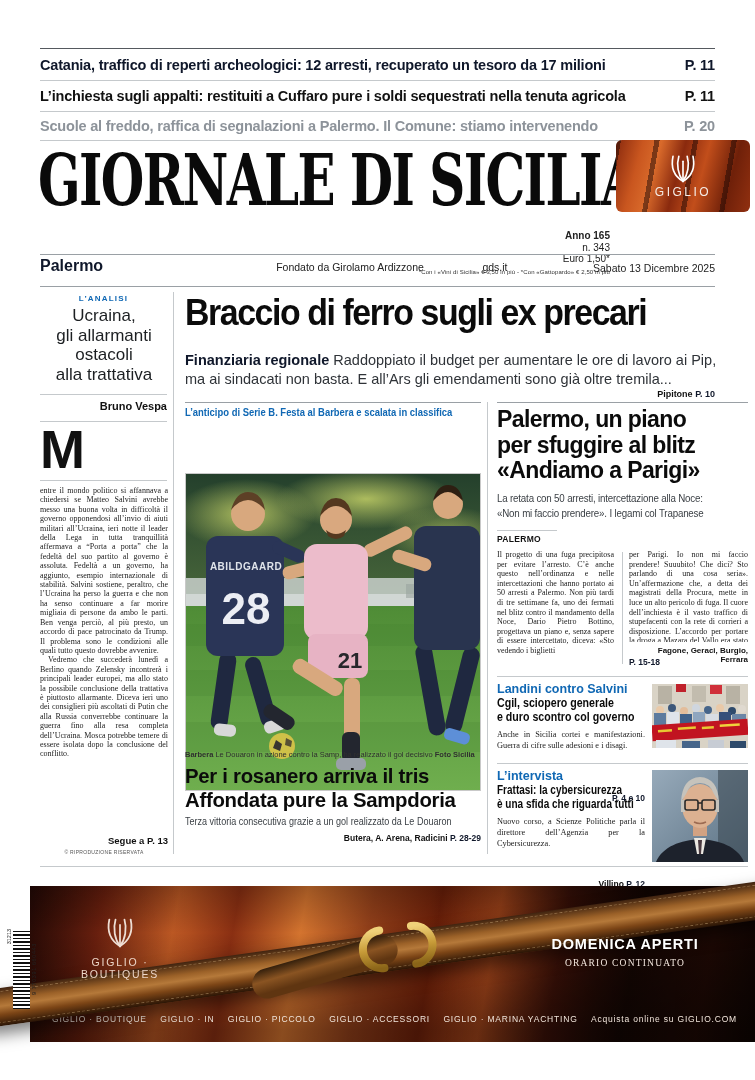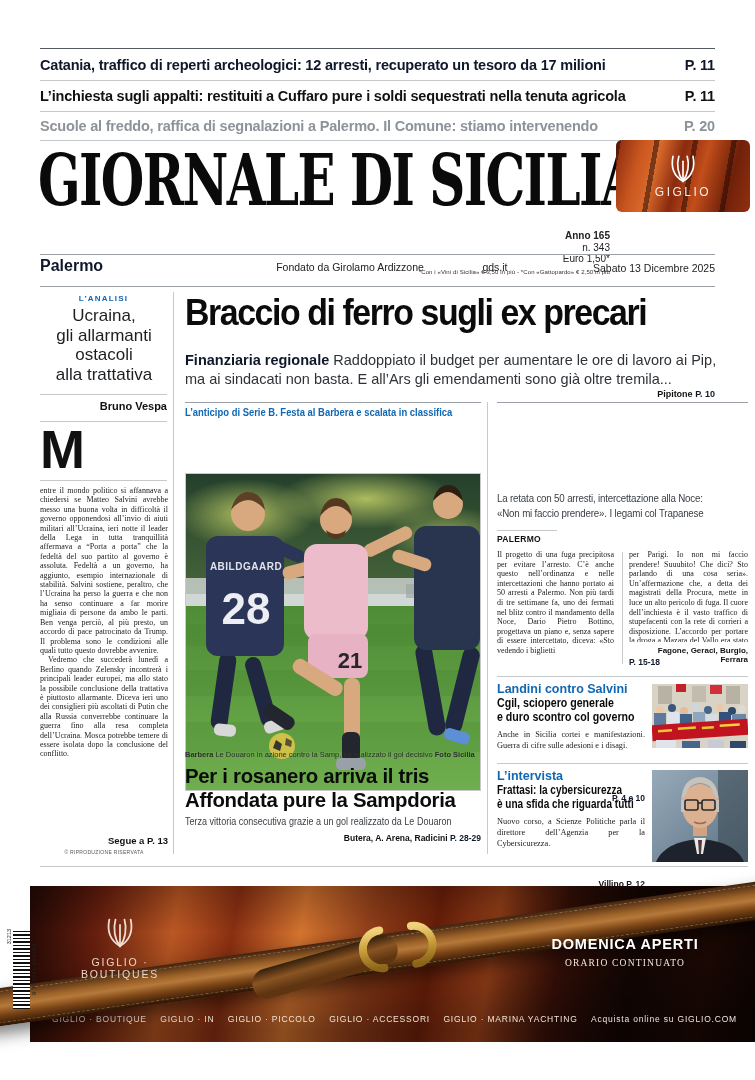--- a/index.html
+++ b/index.html
@@ -253,20 +253,23 @@
 Affondata pure la Sampdoria</div>
   <div class="sp-sf">Terza vittoria consecutiva grazie a un gol realizzato da Le Douaron</div>
   <div class="sp-by">
     <span class="b">Butera, A. Arena, Radicini</span>
     <span class="b blue">P. 28-29</span>
   </div>
 
   <div class="vrule" style="left:487px;top:402px;height:452px;"></div>
 
   <div class="rule mid" style="left:497px;top:402px;width:251px;"></div>
+  <div class="bz-hl preline">Palermo, un piano
+per sfuggire al blitz
+«Andiamo a Parigi»</div>
   <div class="bz-sf preline">La retata con 50 arresti, intercettazione alla Noce:
 «Non mi faccio prendere». I legami col Trapanese</div>
   <div class="bz-date">PALERMO</div>
   <div class="rule" style="left:497px;top:530px;width:60px;"></div>
   <div class="bz-col" style="left:497px;">Il progetto di una fuga precipitosa per evitare l’arresto. C’è anche questo nell’ordinanza e nelle intercettazioni che hanno portato ai 50 arresti a Palermo. Non più tardi di tre settimane fa, uno dei fermati nel blitz contro il mandamento della Noce, Dario Pietro Bottino, progettava un piano e, senza sapere di essere intercettato, diceva: «Sto vedendo i biglietti</div>
   <div class="vrule" style="left:622px;top:552px;height:112px;"></div>
   <div class="bz-col" style="left:629px;width:119px;height:92px;">per Parigi. Io non mi faccio prendere! Suuubito! Che dici? Sto parlando di una cosa seria». Un’affermazione che, a detta dei magistrati della Procura, mette in luce un alto pericolo di fuga. Il cuore dell’inchiesta è il vasto traffico di stupefacenti con la rete di corrieri a disposizione. L’accordo per portare la droga a Mazara del Vallo era stato definito nei dettagli in un market palermitano.</div>
   <div class="bz-by">Fagone, Geraci, Burgio, Ferrara</div>
   <div class="bz-pg blue">P. 15-18</div>
 

